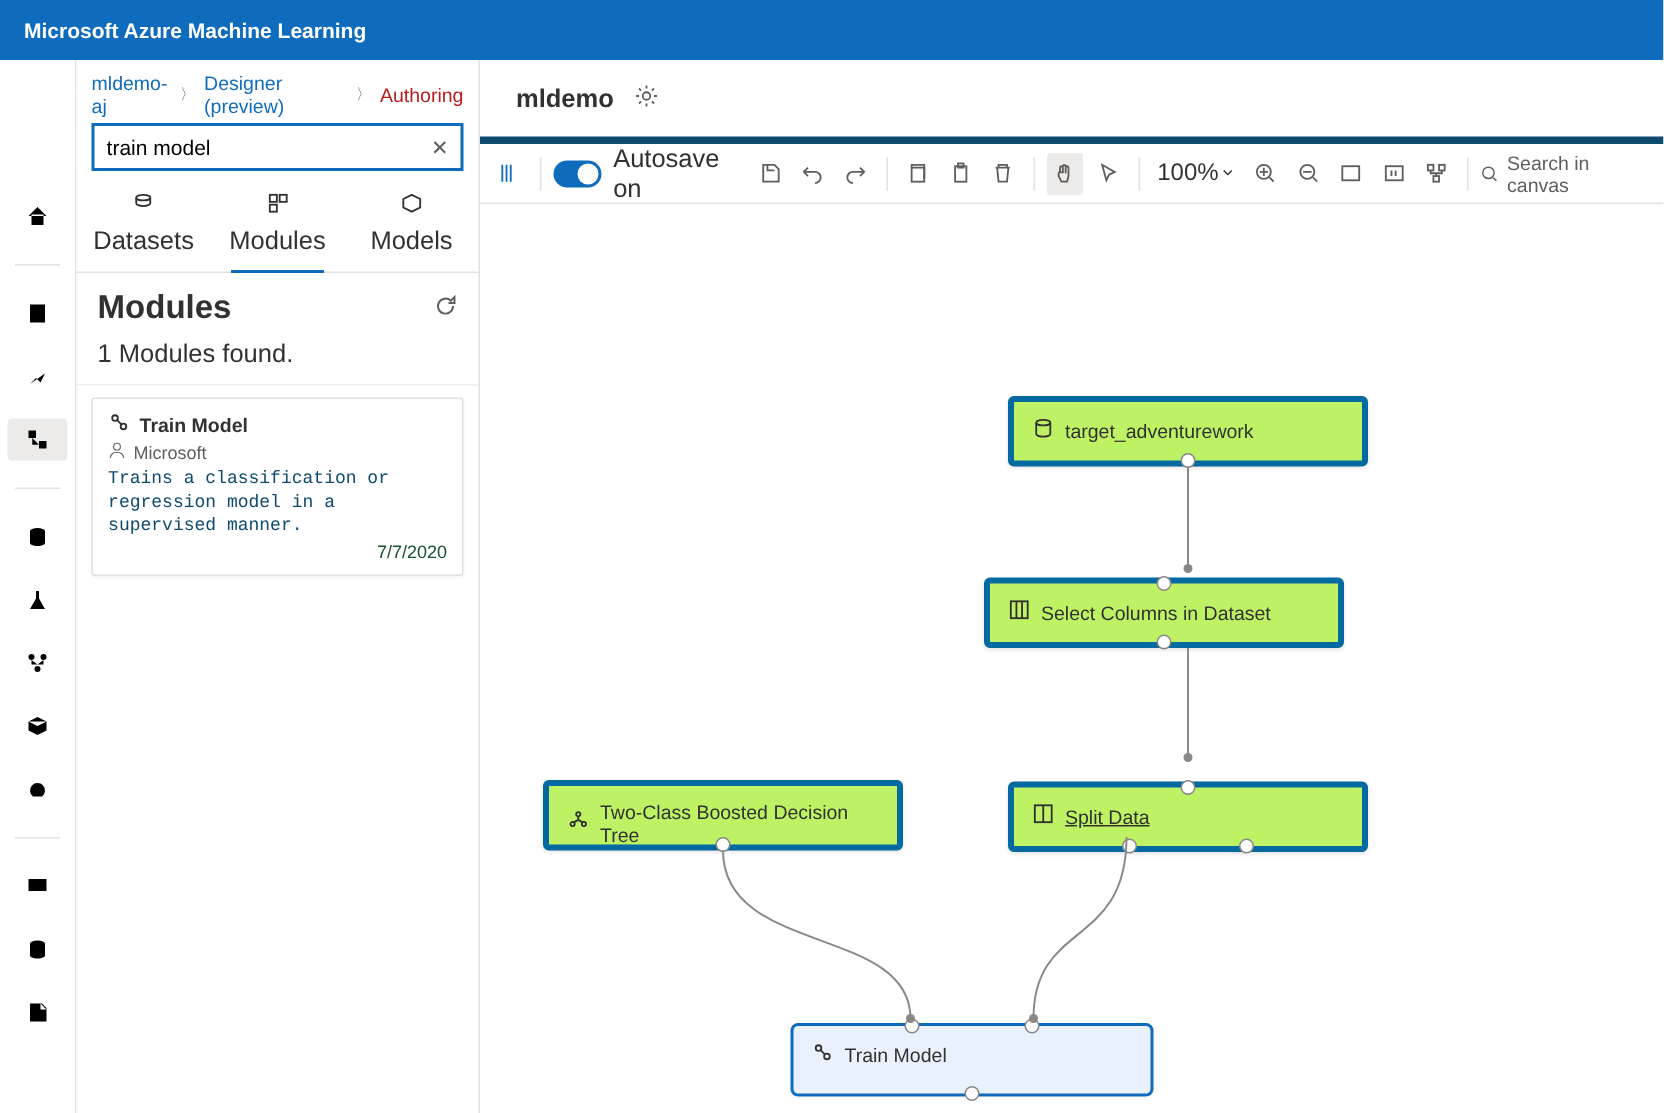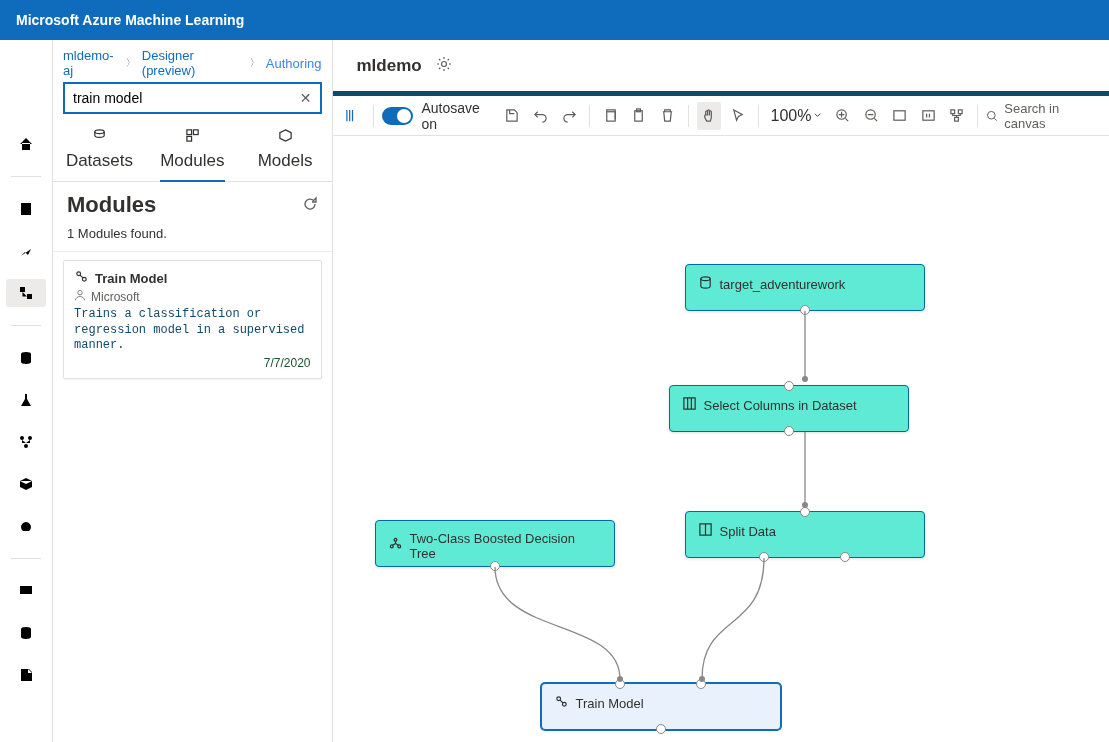--- a/index.html
+++ b/index.html
@@ -8,52 +8,52 @@
 .app-body { display: flex; height: 702px; border-radius: 22px; }
 .nav-rail { width: 55px; border-right: 1px solid #e1e1e1; display: flex; flex-direction: column; align-items: center; padding-top: 6px; gap: 14px; }
 .nav-item { width: 40px; height: 28px; display: flex; align-items: center; justify-content: center; color: #605e5c; cursor: pointer; }
 .nav-item svg { width: 16px; height: 16px; }
 .nav-item.plus { color: #107c10; }
 .nav-divider { width: 30px; border-top: 1px solid #e1e1e1; margin: 4px 0; }
 .left-panel { width: 290px; border-right: 1px solid #e1e1e1; display: flex; flex-direction: column; background: #fff;}
 .breadcrumb { height: 40px; padding: 8px 10px 2px 10px; display: flex; align-items: center; gap: 6px; font-size: 13px;}
 .breadcrumb a { color: #0F6CBD; cursor: pointer; }
 .breadcrumb .chev { color: #605e5c; font-size: 10px; }
-.breadcrumb .cur { color: #3b82f6; }
+.breadcrumb .cur { color: #b91c1c; }
 .search-box { margin: 2px 10px 10px 10px; border: 2px solid #0F6CBD; height: 32px; display: flex; align-items: center; padding: 0 8px; }
 .search-box input { flex: 1; border: none; outline: none; font-size: 14px; height:100%; }
 .search-box .clear { color: #605e5c; cursor:pointer; font-size: 14px; }
 .tabs { display: flex; justify-content: space-around; border-bottom: 1px solid #e1e1e1;}
 .tab { flex:1; text-align:center; padding: 4px 0 10px 0; font-size:17px; cursor:pointer; position:relative;}
 .tab .ticon { display:block; height:22px; margin-bottom:1px;}
 .tab.active::after { content:""; position:absolute; left:15%; right:15%; bottom:-1px; height:2px; background:#0F6CBD;}
 .section-hdr { display:flex; justify-content:space-between; align-items:center; padding: 10px 14px 2px 14px;}
 .section-hdr h2 { font-size:22px; font-weight:600;}
 .section-hdr .refresh { color:#605e5c; cursor:pointer;}
-.found { padding: 6px 14px 10px 14px; font-size:13px; color:#323130; border-bottom: 1px solid #eee;}
+.found { padding: 6px 14px 10px 14px; font-size:17px; color:#323130; border-bottom: 1px solid #eee;}
 .module-card { margin: 8px 10px; border:1px solid #e1e1e1; border-radius:2px; padding: 8px 10px; cursor:grab; box-shadow:0 1px 2px rgba(0,0,0,0.05);}
 .module-card .mtitle { font-size:13px; font-weight:600; display:flex; align-items:center; gap:6px;}
 .module-card .mauth { font-size:12px; color:#605e5c; display:flex; align-items:center; gap:5px; margin-top:2px;}
 .module-card .mdesc { font-size:12px; color:#0c4a6e; margin-top:3px; line-height:1.3;font-family:Liberation Mono, monospace;}
 .module-card .mdate { font-size:12px; color:#14532d; text-align:right; margin-top:2px;}
 .main { flex:1; display:flex; flex-direction:column; }
 .main-hdr { height: 56px; padding: 12px 24px; display:flex; align-items:center; gap:14px; border-bottom:5px solid #0c4a6e;}
 .main-hdr h1 { font-size:17px; font-weight:600;}
 .main-hdr .gear { color:#605e5c; cursor:pointer;}
 .toolbar { height: 40px; border-bottom:1px solid #e1e1e1; display:flex; align-items:center; padding: 0 8px; gap: 4px;}
 .toolbar .sep { width:1px; height:22px; background:#e1e1e1; margin:0 4px;}
 .tbtn { width:28px; height:28px; display:flex; align-items:center; justify-content:center; color:#605e5c; border-radius:2px; cursor:pointer;}
 .tbtn.active { background:#edebe9;}
 .toggle { width:36px; height:18px; background:#0F6CBD; border-radius:10px; position:relative; cursor:pointer;}
 .toggle::after { content:""; position:absolute; width:14px; height:14px; background:#fff; border-radius:50%; top:2px; right:2px;}
-.autosave { font-size:14px; margin-left:4px; margin-right:6px;}
+.autosave { font-size:17px; margin-left:4px; margin-right:6px;}
 .zoom { font-size:16px; display:flex; align-items:center; gap:2px; cursor:pointer; padding: 0 4px;}
 .search-canvas { display:flex; align-items:center; gap:6px; color:#605e5c; font-size:13px; margin-left:auto; cursor:text; padding-right:10px;}
 .canvas { flex:1; position:relative; background:#fff;}
-.node { position:absolute; width: 240px; background:#5eead4; border:1px solid #0369a1; border-radius:4px; box-shadow:0 1px 3px rgba(0,0,0,0.12); }
+.node { position:absolute; width: 240px; background:#bef264; border:4px solid #0369a1; border-radius:4px; box-shadow:0 1px 3px rgba(0,0,0,0.12); }
 .node .ntitle { padding:10px 12px; font-size:13px; display:flex; align-items:center; gap:7px;}
 .node.selected { border:1px solid #0F6CBD; background:#e8f1fc; box-shadow:0 0 0 1px #0F6CBD;}
 .node.single-row { height:47px;}
 .port { position:absolute; width:10px; height:10px; background:#fff; border:1px solid #898887; border-radius:50%;}
 .port.bottom { bottom:-5px; left:50%; transform:translateX(-50%);}
 .port.top { top:-5px; left:50%; transform:translateX(-50%);}
 svg.connector { position:absolute; pointer-events:none; overflow:visible;}
 svg.connector path { stroke:#898887; stroke-width:1.3; fill:none;}
 svg.connector circle { fill:#898887;}
 .nicon svg, .ticon svg, .tbtn svg { width:15px; height:15px; stroke:currentColor; fill:none; stroke-width:1.3;}
@@ -341,21 +341,21 @@
         <div class="ntitle">
             <span class="nicon"><svg viewBox="0 0 16 16">
                 <rect x="2" y="2" width="12" height="12"></rect>
                 <path d="M6 2v12M10 2v12"></path>
               </svg></span>
             <span>Select Columns in Dataset</span>
           </div>
         <div class="port top"></div>
         <div class="port bottom"></div>
       </div>
-      <div class="node single-row" style="left:352px; top:375px;">
+      <div class="node single-row" style="left:352px; top:385px;text-decoration:underline;">
         <div class="ntitle">
             <span class="nicon"><svg viewBox="0 0 16 16">
                 <rect x="2" y="2" width="12" height="12"></rect>
                 <path d="M8 2v12"></path>
               </svg></span>
             <span>Split Data</span>
           </div>
         <div class="port top"></div>
         <div class="port bottom" style="left:33%;"></div>
         <div class="port bottom" style="left:67%;"></div>

